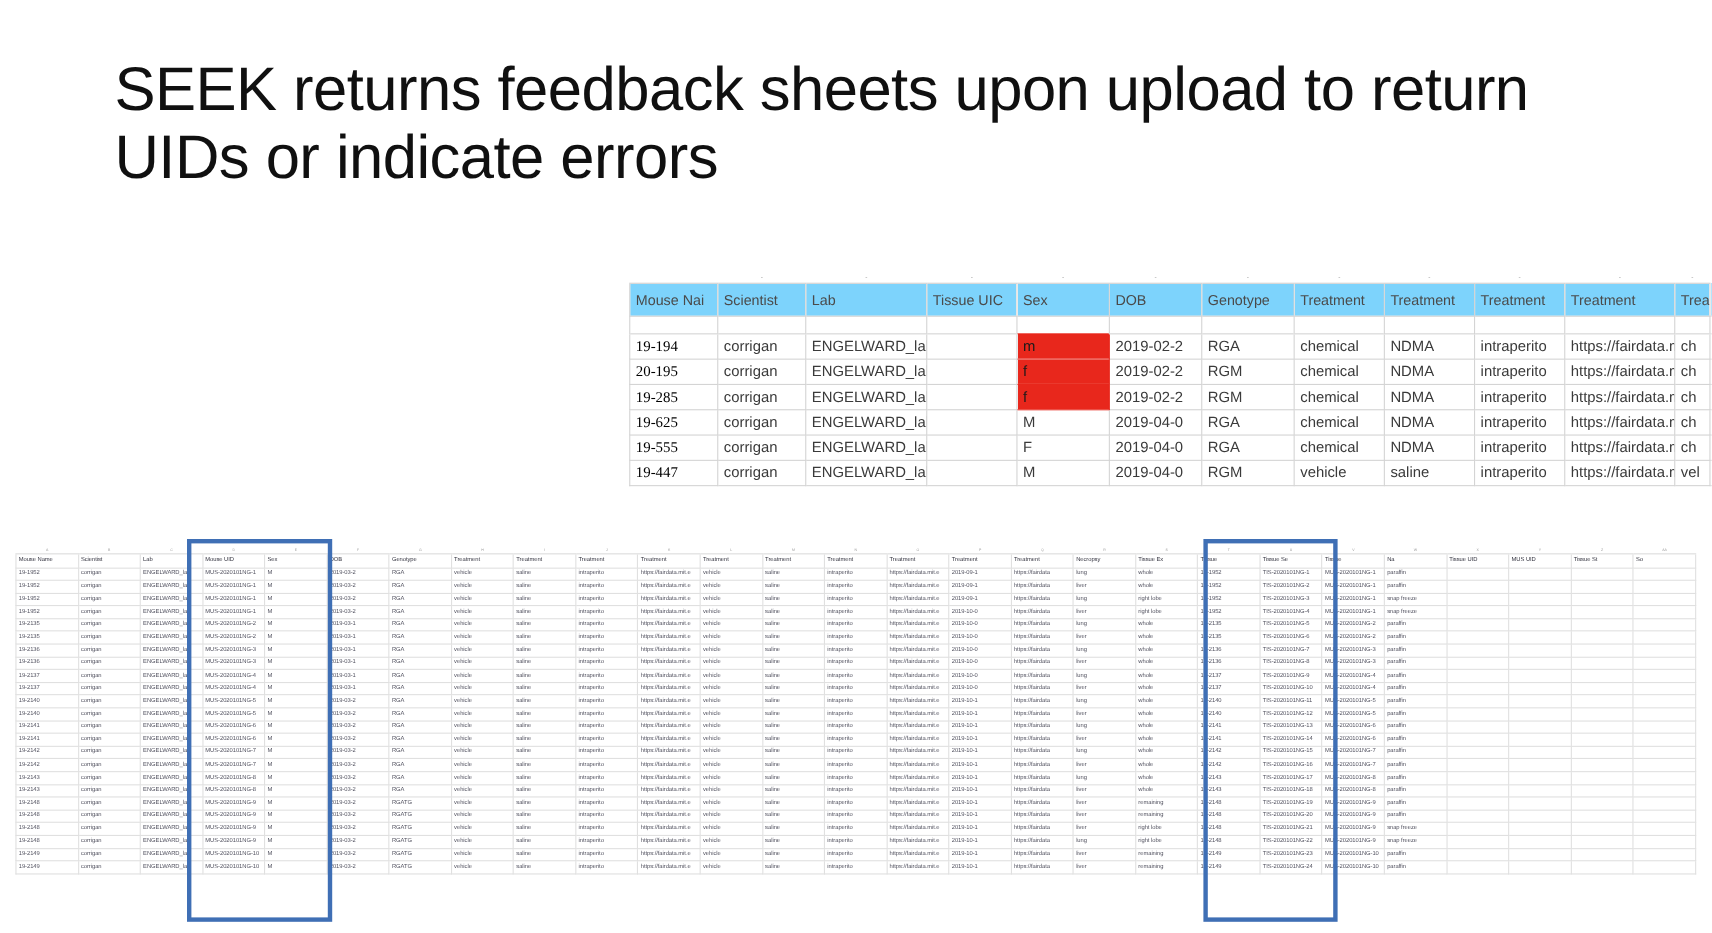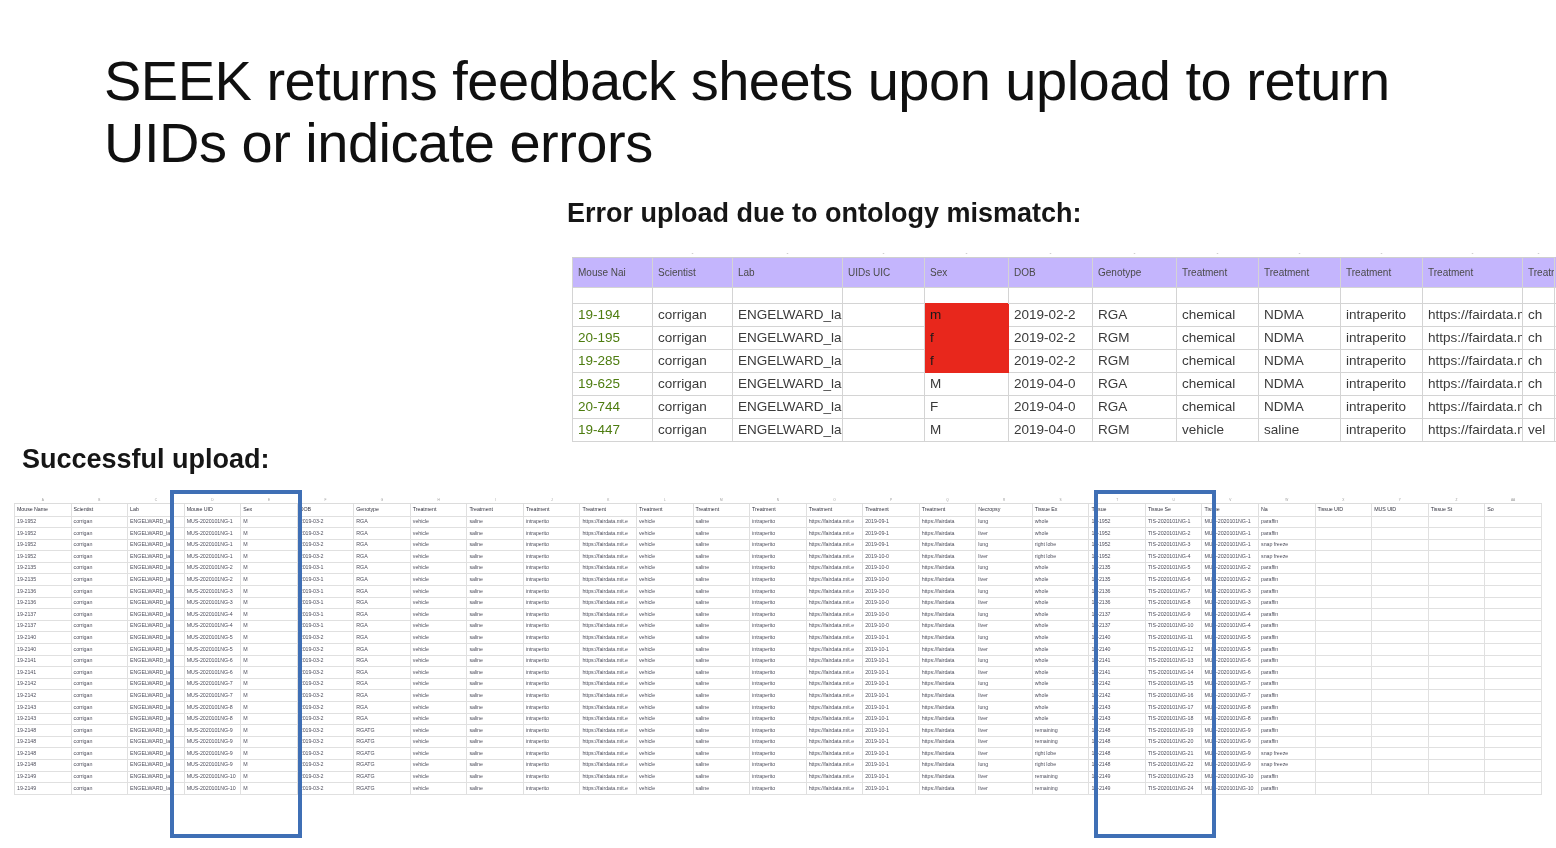--- a/index.html
+++ b/index.html
@@ -72,44 +72,44 @@
     border-bottom: 1px solid #cfcfcf;
     padding: 0;
     text-align: center;
     font-size: 6px;
     color: #9a9a9a;
     background: #ffffff;
   }
   #error-sheet th {
     height: 30px;
     padding: 2px 4px 2px 5px;
-    font-size: 10px;
+    font-size: 13px;
     color: #4a4a4a;
-    background: #c4b5fd;
+    background: #7dd3fc;
     border-top: none;
   }
   #error-sheet .spacer-row td {
     height: 16px;
     padding: 0;
     border-left: 1px solid #d4d4d4;
     border-right: 1px solid #d4d4d4;
     border-top: none;
     border-bottom: none;
   }
   #error-sheet tbody td {
     height: 23px;
     padding: 1px 4px 1px 5px;
     color: #3a3a3a;
   }
   #error-sheet td.err {
     background: #e8271c;
     color: #1a1a1a;
     border-color: #e8271c;
   }
-  #error-sheet tbody tr td:first-child { color: #4d7c0f; }
+  #error-sheet tbody tr td:first-child { color: #000000; font-family: Liberation Serif, serif; }
 
   
   #success-wrap {
     position: absolute;
     left: 14px;
     top: 498px;
     width: 1536px;
     height: 348px;
   }
   #success-sheet {
@@ -155,21 +155,20 @@
   #hl-mouse-uid { left: 156px; top: -8px; width: 132px; height: 348px; }
   #hl-tissue-uid { left: 1080px; top: -8px; width: 122px; height: 348px; }
 </style>
 </head>
 <body>
 
 <div id="slide">
 
   <h1 id="slide-title">SEEK returns feedback sheets upon upload to return UIDs or indicate errors</h1>
 
-  <div id="caption-error" class="section-caption">Error upload due to ontology mismatch:</div>
 
   <table id="error-sheet" class="sheet">
     <colgroup>
       <col style="width:80px">
         <col style="width:80px">
         <col style="width:110px">
       <col style="width:82px">
         <col style="width:84px">
         <col style="width:84px">
       <col style="width:84px">
@@ -191,21 +190,21 @@
         <td>-</td>
         <td>-</td>
         <td>-</td>
         <td>-</td>
         <td>-</td>
       </tr>
       <tr id="error-header-row">
           <th>Mouse Nai</th>
           <th>Scientist</th>
           <th>Lab</th>
-          <th>UIDs UIC</th>
+          <th>Tissue UIC</th>
           <th>Sex</th>
           <th>DOB</th>
           <th>Genotype</th>
           <th>Treatment</th>
           <th>Treatment</th>
           <th>Treatment</th>
           <th>Treatment</th>
           <th>Treatment</th>
           <th>Tre</th>
         </tr>
@@ -279,21 +278,21 @@
           <td>2019-04-0</td>
           <td>RGA</td>
           <td>chemical</td>
           <td>NDMA</td>
           <td>intraperito</td>
           <td>https://fairdata.mit.edi</td>
           <td>ch</td>
           <td></td>
         </tr>
         <tr>
-          <td>20-744</td>
+          <td>19-555</td>
           <td>corrigan</td>
           <td>ENGELWARD_lab</td>
           <td></td>
           <td>F</td>
           <td>2019-04-0</td>
           <td>RGA</td>
           <td>chemical</td>
           <td>NDMA</td>
           <td>intraperito</td>
           <td>https://fairdata.mit.edi</td>
@@ -311,21 +310,20 @@
           <td>vehicle</td>
           <td>saline</td>
           <td>intraperito</td>
           <td>https://fairdata.mit.edi</td>
           <td>vel</td>
           <td></td>
         </tr>
       </tbody>
   </table>
 
-  <div id="caption-success" class="section-caption">Successful upload:</div>
 
   <div id="success-wrap">
     <table id="success-sheet" class="sheet">
       <thead>
         <tr class="colhdr-strip" id="success-letter-row">
             <td>A</td>
             <td>B</td>
             <td>C</td>
             <td>D</td>
             <td>E</td>

